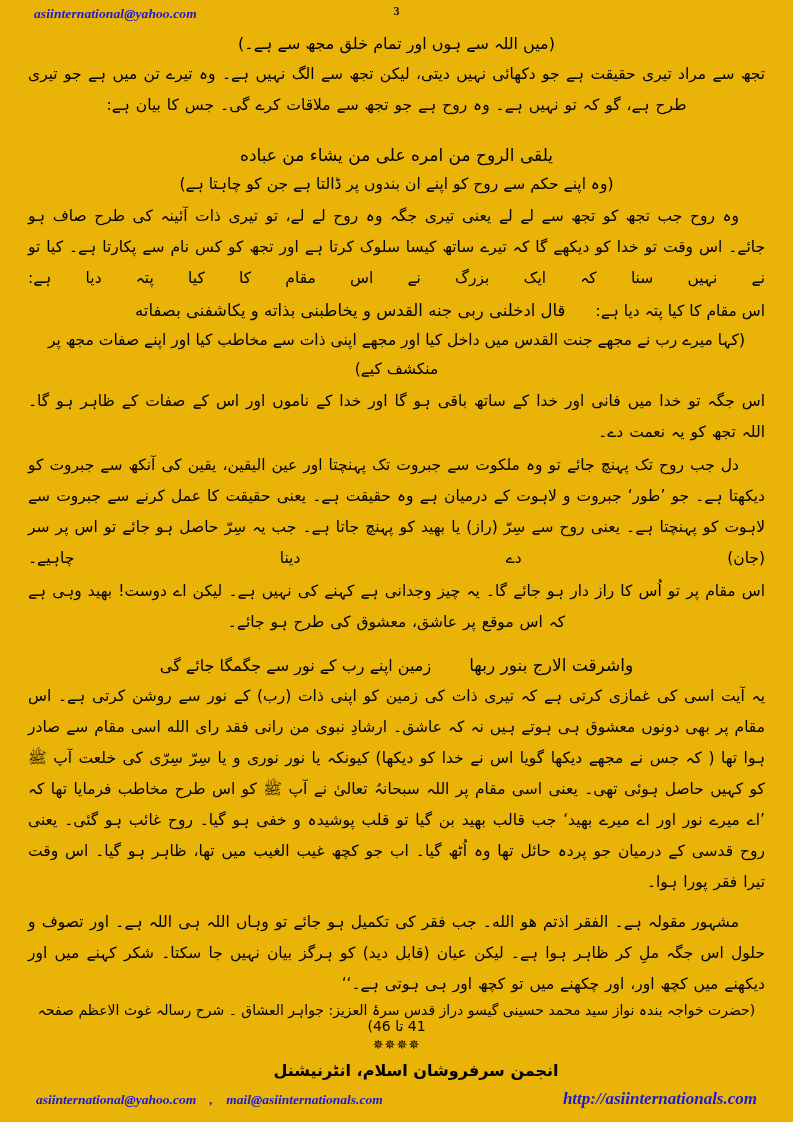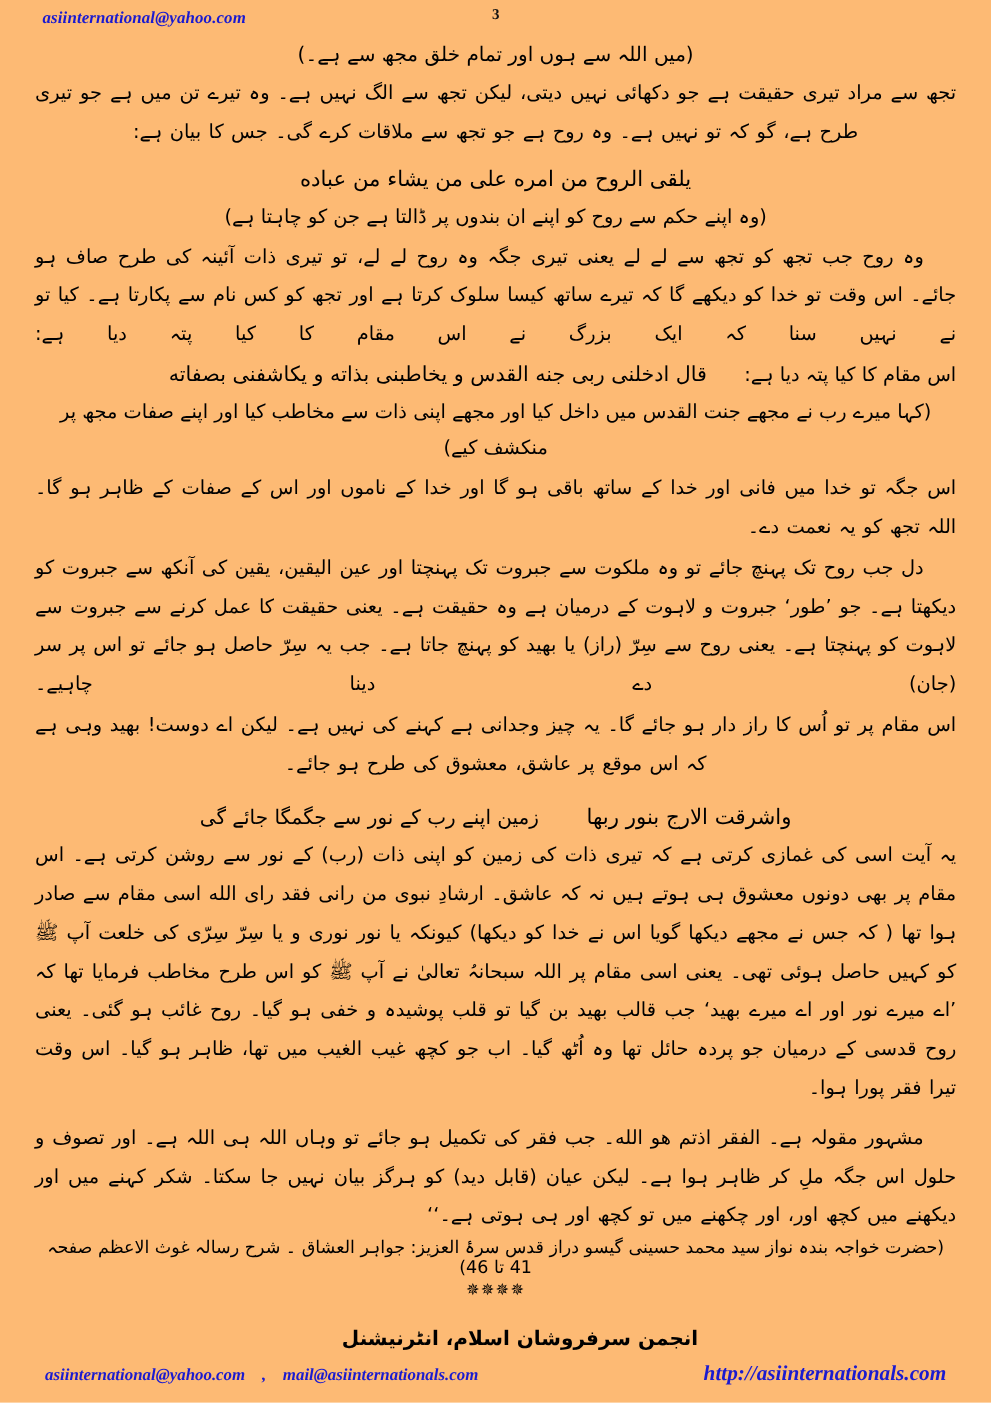--- a/index.html
+++ b/index.html
@@ -14,21 +14,21 @@
     position: relative;
     font-family: "DejaVu Sans", sans-serif;
     overflow: hidden;
   }
 
   .page {
     position: absolute;
     inset: 0;
     width: 793px;
     height: 1122px;
-    background: #fdba74;
+    background: #eab308;
   }
 
   
   .hdr-email {
     position: absolute;
     top: 6px;
     left: 34px;
     font-family: "Liberation Serif", serif;
     font-style: italic;
     font-weight: bold;
@@ -82,21 +82,21 @@
   .para.last-center { text-align-last: center; }
 
   .indent-open { text-indent: 26px; }
 
   
   .arabic-center {
     font-family: "DejaVu Sans", sans-serif;
     font-size: 17px;
     line-height: 30px;
     text-align: center;
-    margin: 8px 0 0 0;
+    margin: 19px 0 0 0;
     color: #000000;
     direction: rtl;
   }
   .arabic-gloss {
     font-size: 15.5px;
     line-height: 29px;
     text-align: center;
     margin: 0 0 2px 0;
     direction: rtl;
   }

